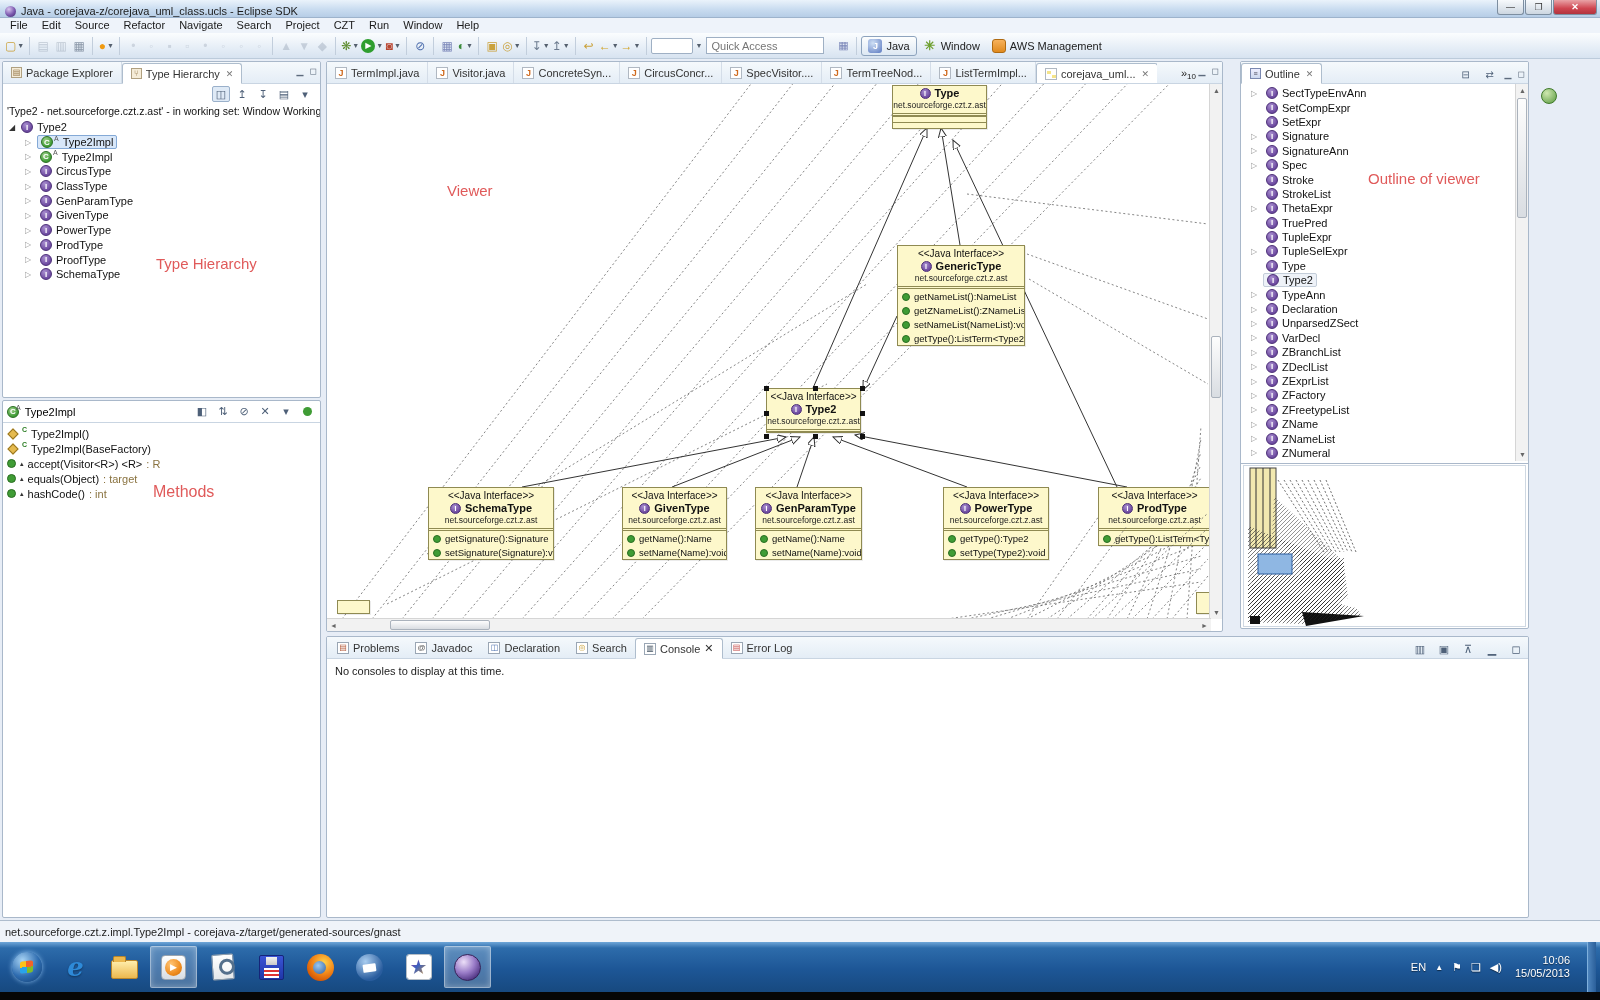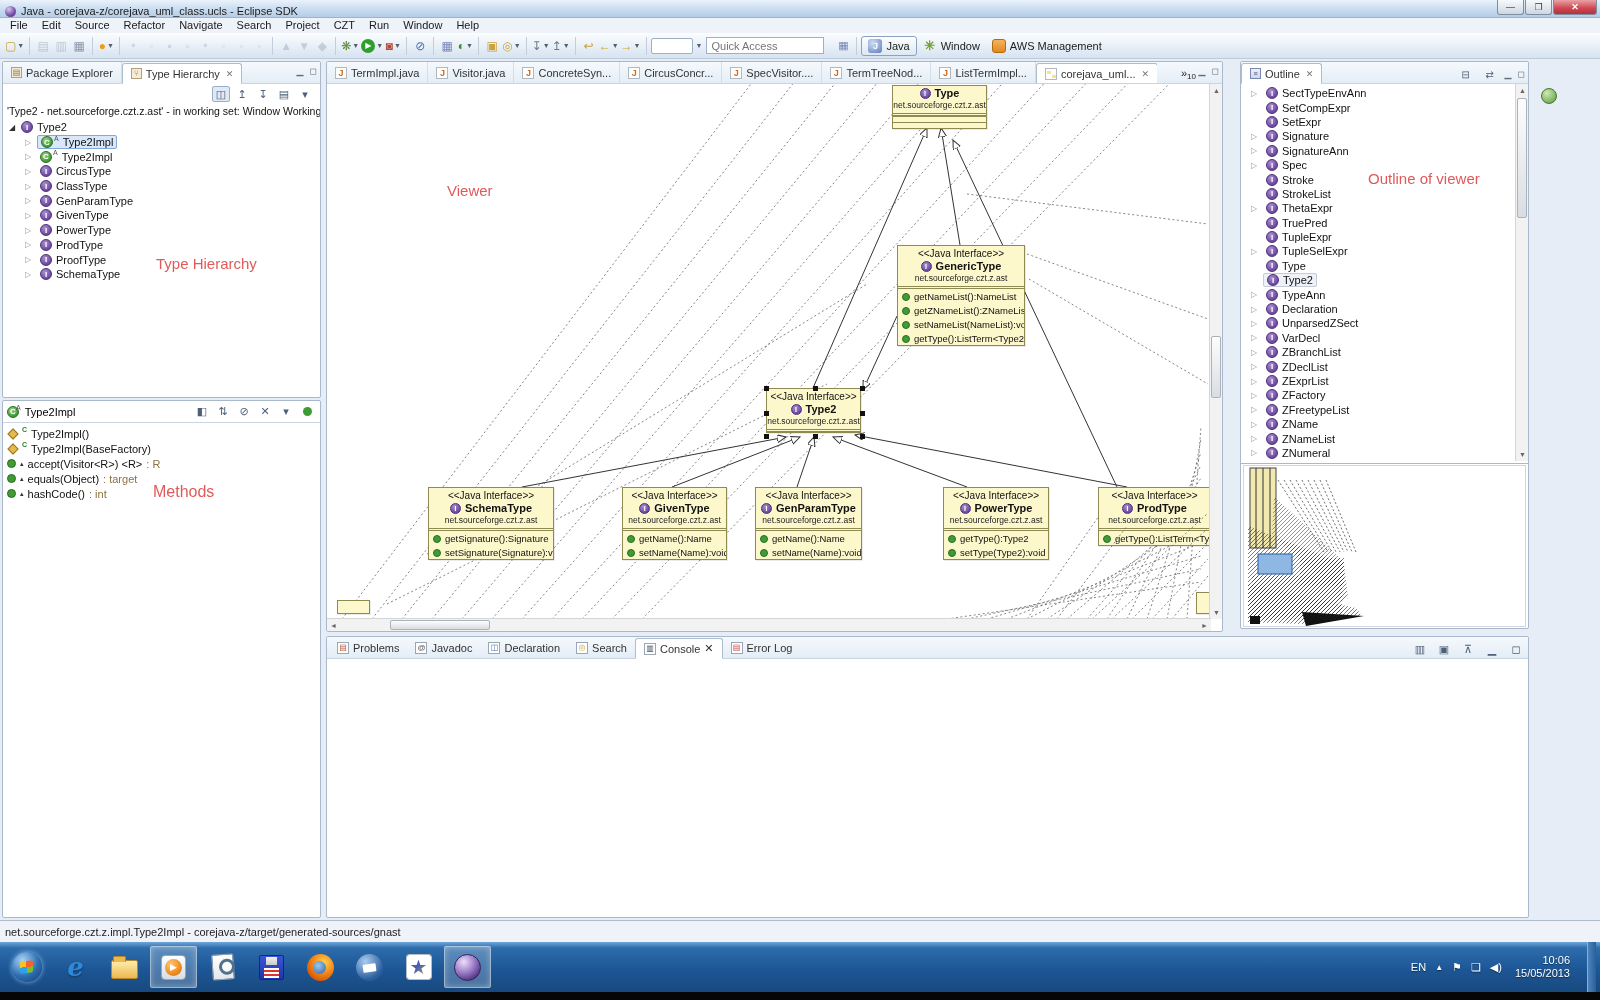--- a/index.html
+++ b/index.html
@@ -957,20 +957,21 @@
         </div>
       </div>
     <div class="vcorner" id="con-tools">
         <span class="vti">▥</span>
         <span class="vti">▣</span>
         <span class="vti">⊼</span>
         <span class="vti">▁</span>
         <span class="vti">◻</span>
       </div>
   </div>
+  <div style="padding:6px 8px;font-size:11px;color:#222">No consoles to display at this time.</div>
 </div>
 
 <div id="statusbar" class="abs">
   <span>net.sourceforge.czt.z.impl.Type2Impl - corejava-z/target/generated-sources/gnast</span>
 </div>
 <div id="taskbar" class="abs">
   <div id="task-apps" style="display:flex;align-items:center">
       <div class="app">
         <span class="ic-start"></span>
       </div>

